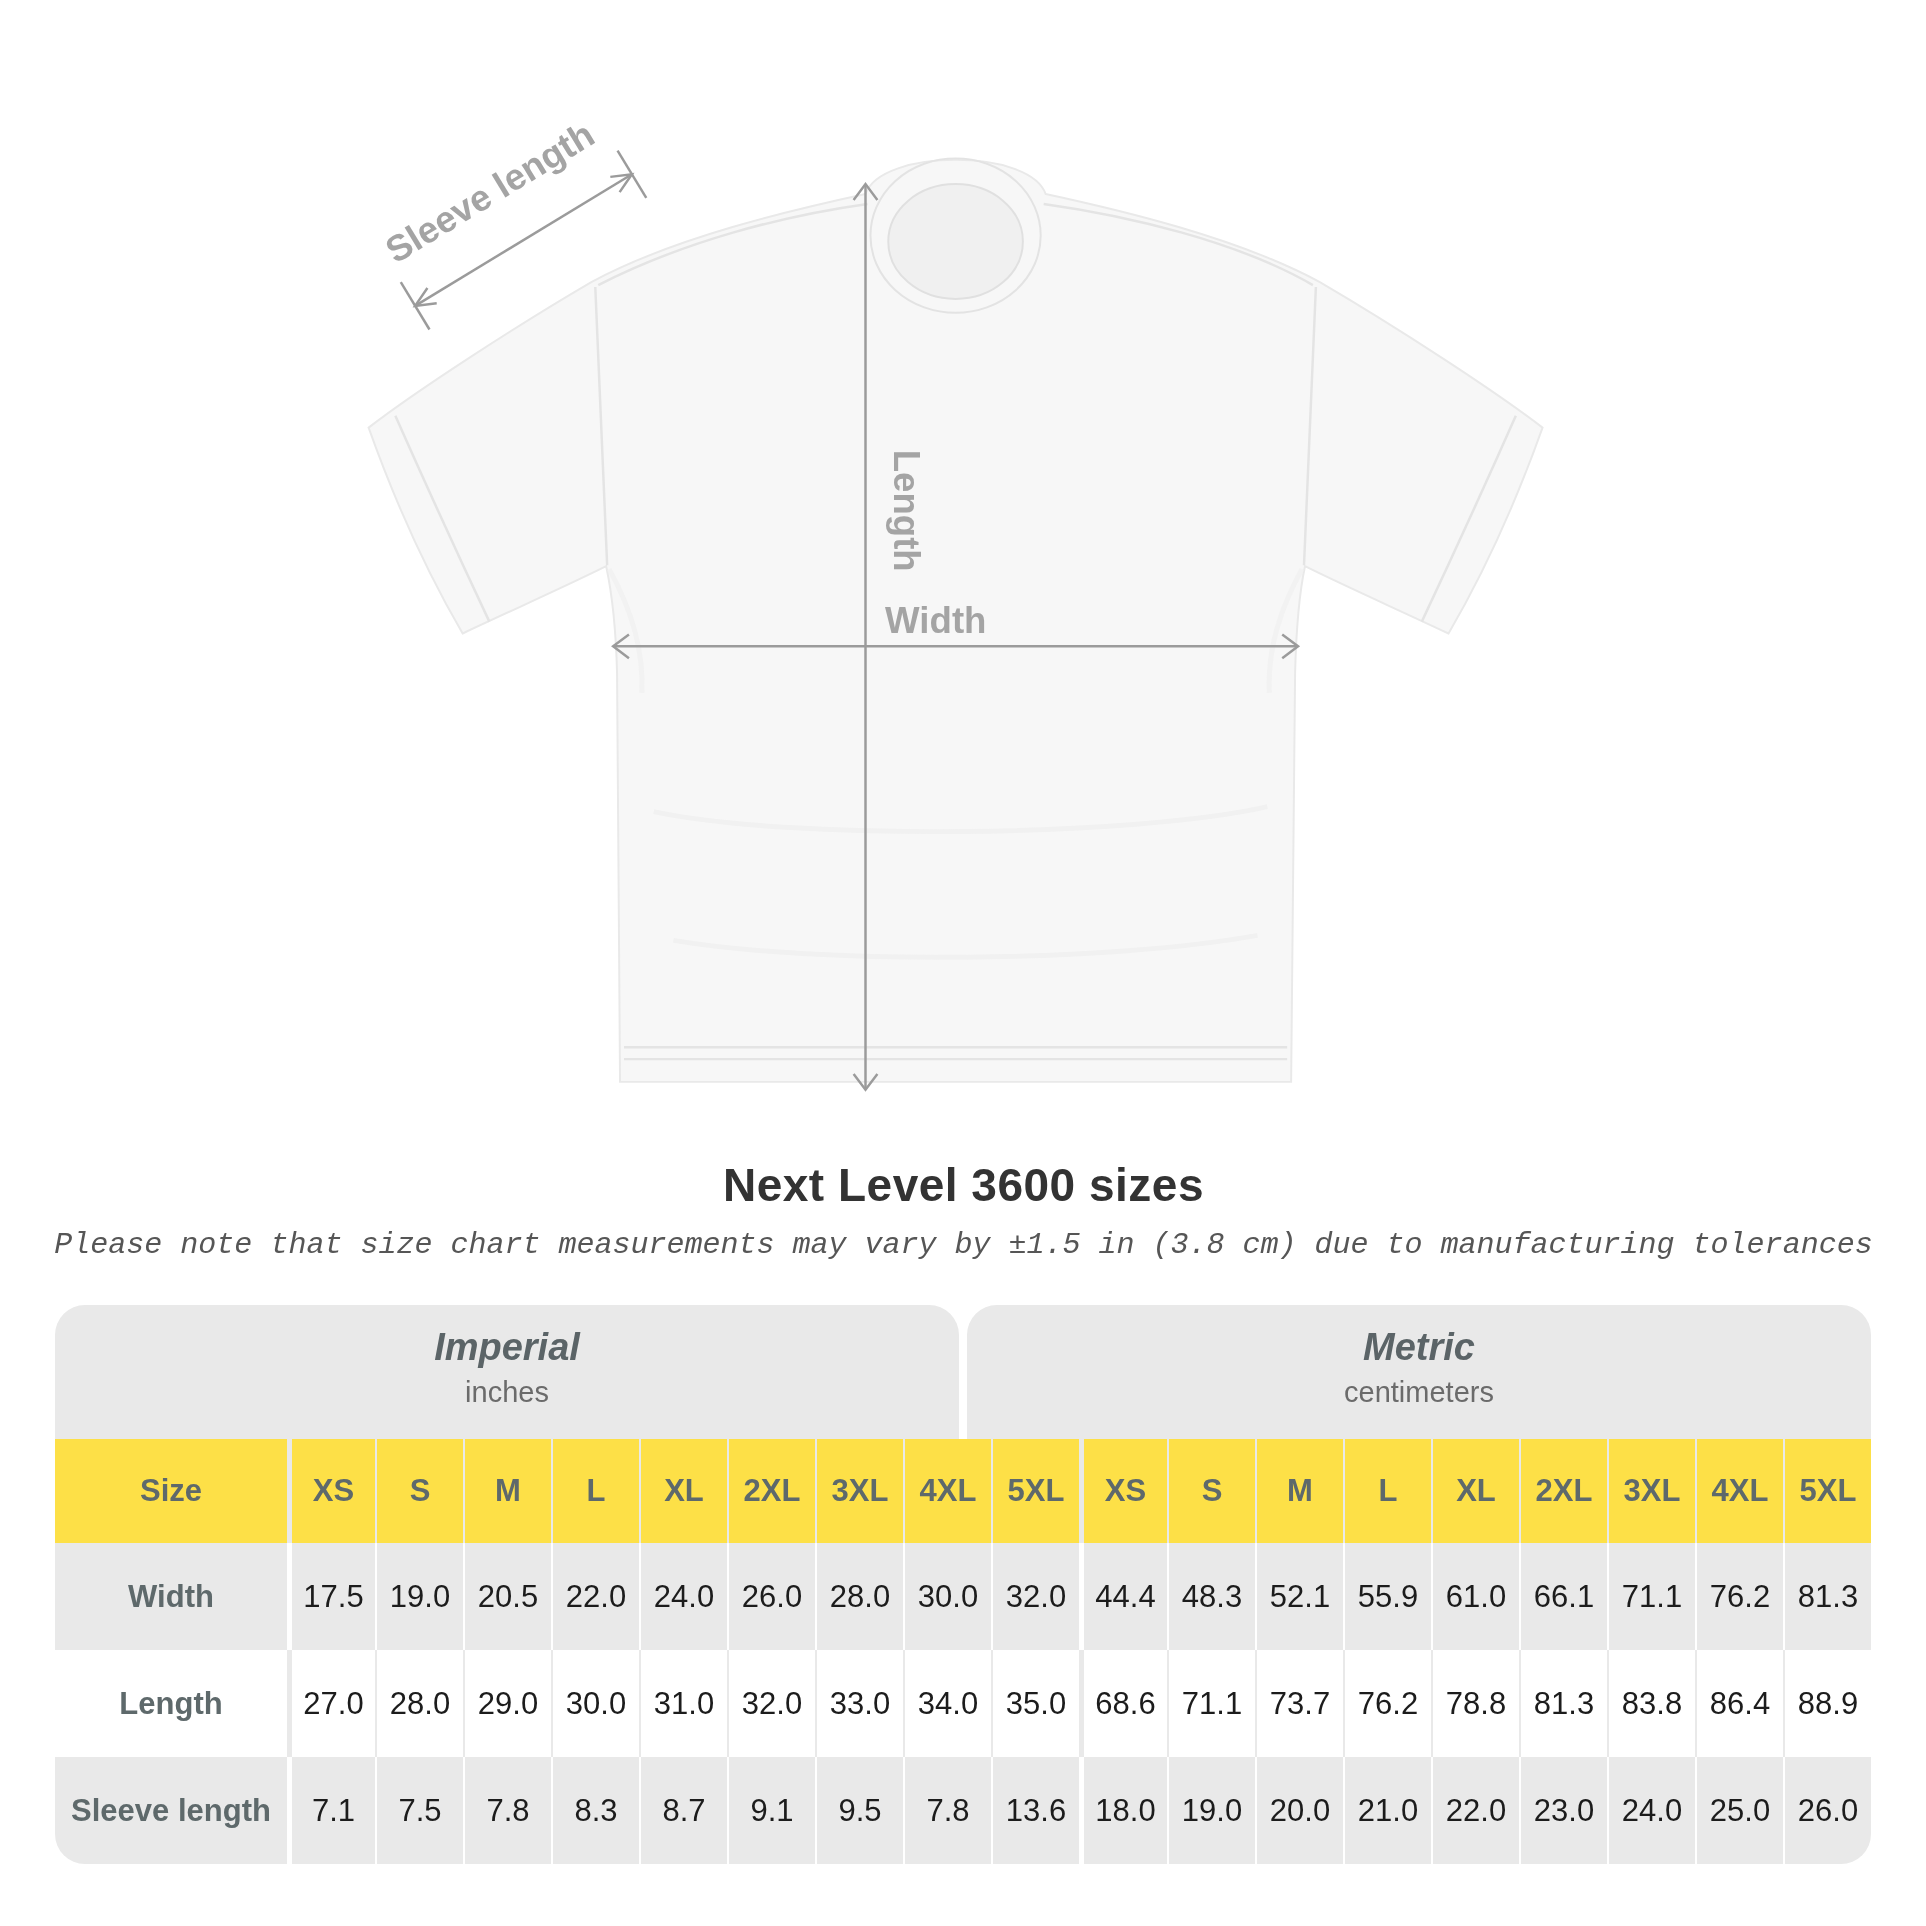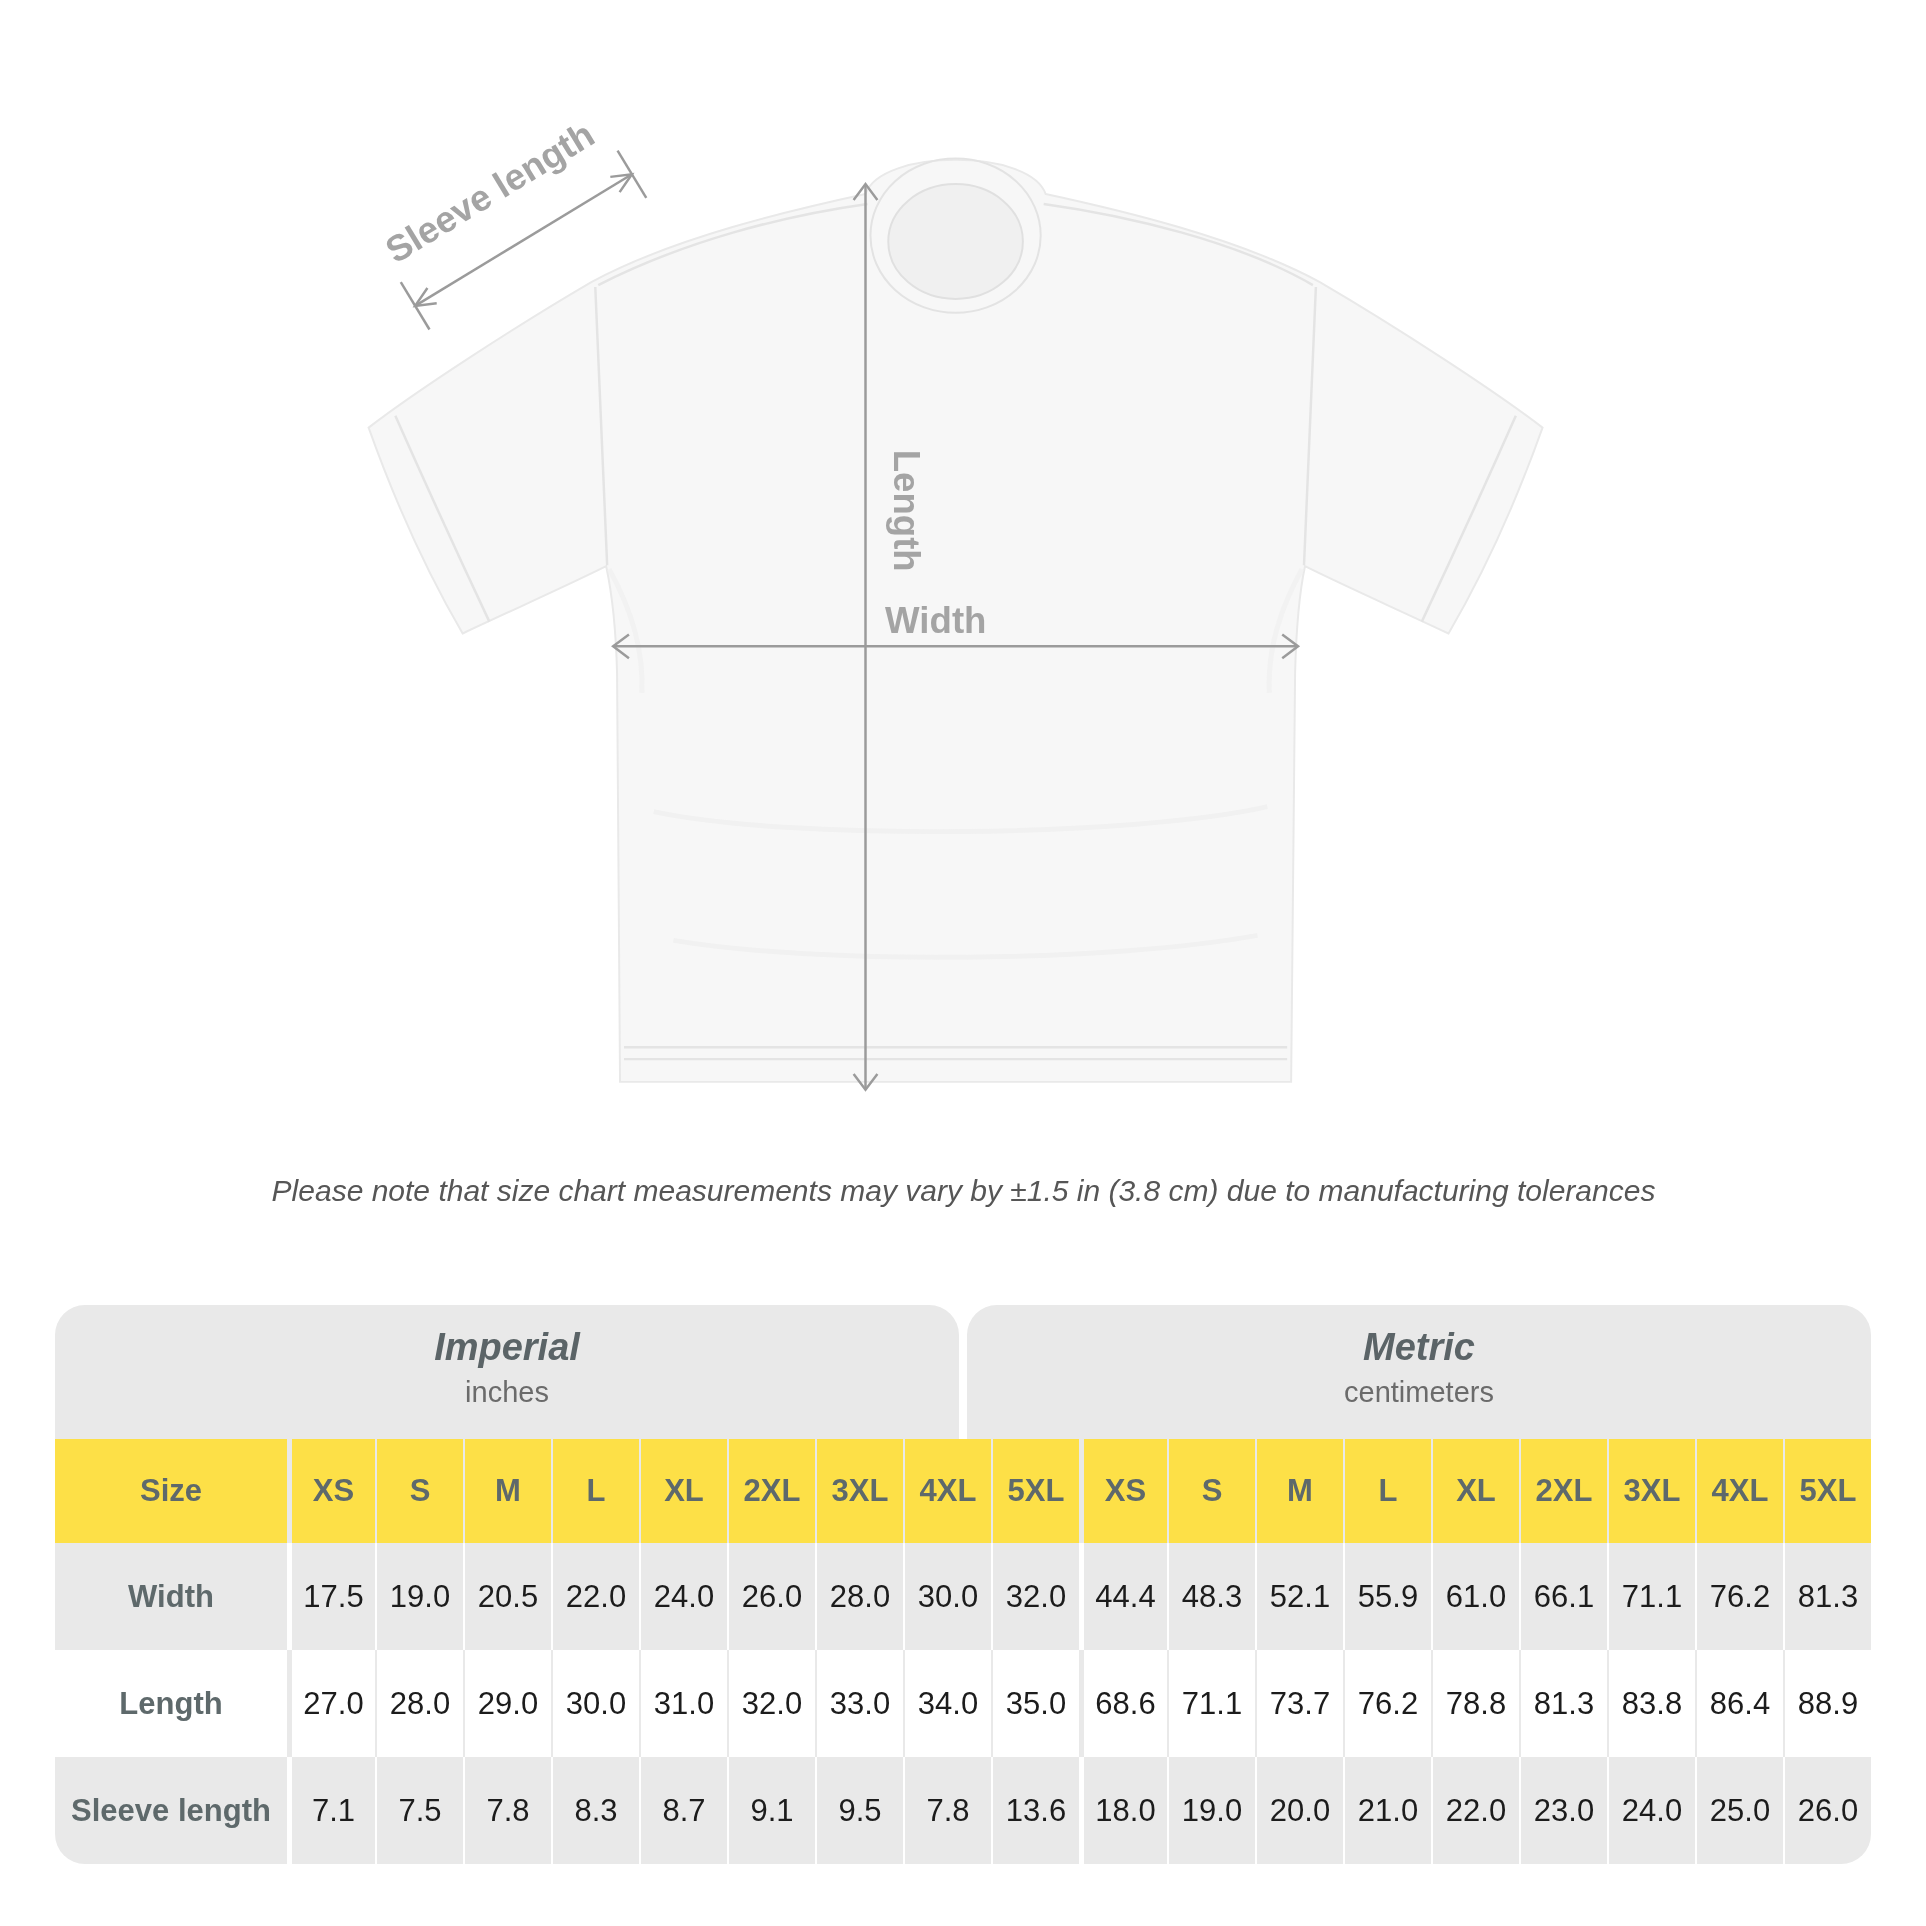--- a/index.html
+++ b/index.html
@@ -3,21 +3,21 @@
 <meta charset="utf-8">
 <style>
   html,body{margin:0;padding:0;background:#fff;}
   .page{position:relative;width:1927px;height:1927px;background:#fff;overflow:hidden;
         font-family:"Liberation Sans",sans-serif;}
   
   .diagram{position:absolute;left:0;top:0;}
   
   .heading{position:absolute;left:0;top:1158px;width:1927px;text-align:center;}
   .title{margin:0;font-size:46px;font-weight:700;color:#333333;letter-spacing:0.5px;}
-  .subtitle{margin:16px 0 0 0;font-size:30px;font-style:italic;color:#565656;}
+  .subtitle{margin:16px 0 0 0;font-size:30px;font-style:italic;color:#565656;font-family:Liberation Mono, monospace;}
   
   .table-wrap{position:absolute;left:55px;top:1305px;width:1816px;}
   .unit-band{display:flex;gap:8px;height:134px;}
   .unit-tab{flex:1;background:#e9e9e9;border-radius:30px 30px 0 0;text-align:center;
             padding-top:21px;box-sizing:border-box;}
   .unit-name{font-size:38px;font-weight:700;font-style:italic;color:#5b6467;}
   .unit-sub{margin-top:7px;font-size:29px;color:#6b6b6b;}
   .trow{display:grid;grid-template-columns:232px repeat(18,1fr);}
   .trow.thead{height:104px;background:#fde047;}
   .trow.data{height:107px;}
@@ -104,20 +104,21 @@
     </g>
 
     <g fill="#a4a4a4" font-family="Liberation Sans, sans-serif" font-size="37" font-weight="700">
       <text x="501" y="205" text-anchor="middle" transform="rotate(-31.3 501 205)">Sleeve length</text>
       <text x="903" y="516" text-anchor="middle" transform="rotate(90 903 516)">Length</text>
       <text x="945" y="640" text-anchor="middle">Width</text>
     </g>
   </svg>
 
   <div class="heading">
+    <h1 class="title">Next Level 3600 sizes</h1>
     <p class="subtitle">Please note that size chart measurements may vary by ±1.5 in (3.8 cm) due to manufacturing tolerances</p>
   </div>
 
   <div class="table-wrap">
 
     <div class="unit-band">
       <div class="unit-tab">
         <div class="unit-name">Imperial</div>
         <div class="unit-sub">inches</div>
       </div>

